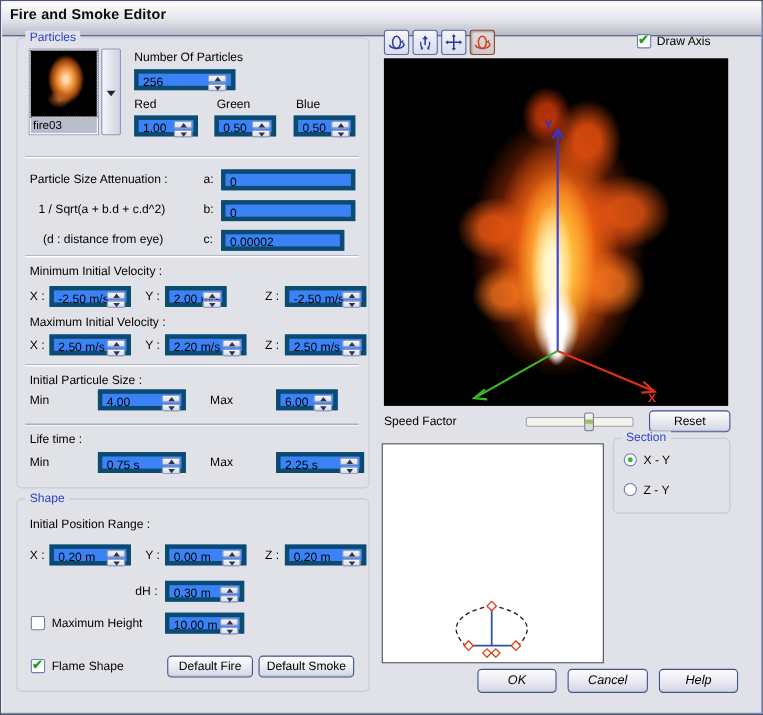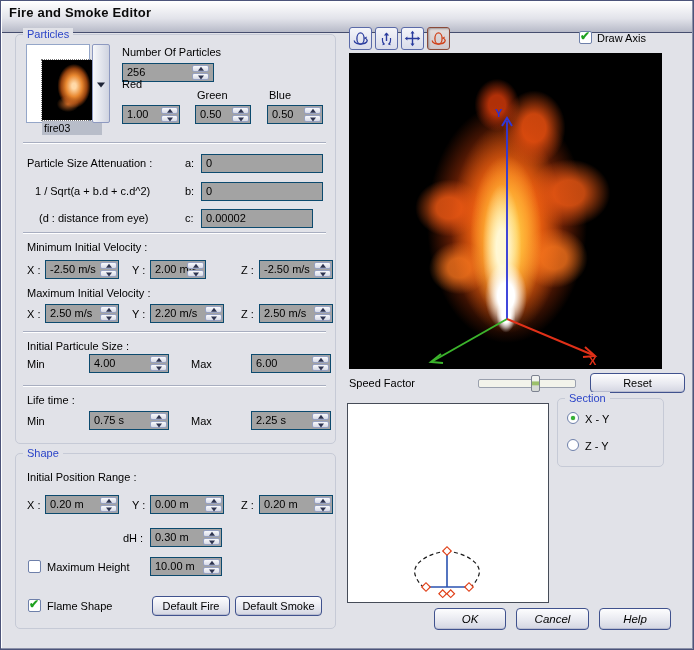--- a/index.html
+++ b/index.html
@@ -28,22 +28,22 @@
     position:absolute; border:1px solid #c6cad6; border-radius:5px;
     background:transparent;
   }
   .grplbl {
     position:absolute; font-size:11px; color:#2b44c8; background:#e1e2e8;
     padding:0 4px; white-space:nowrap;
   }
   .sep { position:absolute; height:2px;
     background:linear-gradient(180deg,#a8aec0 0 50%, #ffffff 50% 100%); }
   .nf {
-    position:absolute; height:19px; background:#a3a3a3;
-    border:1px solid #0c4a6e; font-size:11px;
+    position:absolute; height:19px; background:#3b82f6;
+    border:4px solid #0c4a6e; font-size:11px;
   }
   .nf .v { position:absolute; left:4px; top:2px; color:#000; }
   .spin {
     position:absolute; right:1px; top:1px; width:17px; height:15px;
     display:flex; flex-direction:column; cursor:default;
   }
   .nf.wgap .spin { right:4px; }
   .su,.sd {
     flex:1; position:relative; margin:0 0 1px 0;
     background:linear-gradient(180deg,#f8f9fc,#d7dae6);
@@ -84,21 +84,21 @@
     display:flex; align-items:center; justify-content:center;
   }
   .tbtn.pressed {
     border-color:#8a4a3a;
     background:linear-gradient(180deg,#e3dede,#cfc8cc);
     box-shadow:inset 1px 1px 2px rgba(60,40,40,.4);
   }
   
   .thumb {
     position:absolute; left:25px; top:43px; width:64px; height:79px;
-    border:1px solid #94a6c8; background:#fff; padding:15px;
+    border:1px solid #94a6c8; background:#fff; padding:1px;
   }
   .thumb .img {
     width:60px; height:60px; background-color:#000;
     outline:1px dotted #777; 
     background-image:
       radial-gradient(14px 10px at 26px 44px, rgba(210,110,40,.9), rgba(0,0,0,0) 80%),
       radial-gradient(18px 24px at 32px 26px, #ffd9a8 0 12%, #e8872f 45%, #93400d 72%, rgba(20,5,0,0) 92%);
   }
   .thumb .name {
     margin-top:1px; width:60px; height:14px; background:#b8bdc9;
@@ -165,21 +165,21 @@
 
   <span class="lbl" style="left:121px; top:45px;">Number Of Particles</span>
   <div class="nf wgap" style="left:121px; top:62px; width:92px;">
     <span class="v">256</span>
     <span class="spin">
         <i class="su"></i>
         <i class="sd"></i>
       </span>
   </div>
 
-  <span class="lbl" style="left:121px; top:77px;text-align:center;">Red</span>
+  <span class="lbl" style="left:121px; top:88px;text-align:center;">Red</span>
   <span class="lbl" style="left:196px; top:88px;">Green</span>
   <span class="lbl" style="left:268px; top:88px;">Blue</span>
   <div class="nf" style="left:121px; top:104px; width:58px;">
     <span class="v">1.00</span>
     <span class="spin">
         <i class="su"></i>
         <i class="sd"></i>
       </span>
   </div>
   <div class="nf" style="left:194px; top:104px; width:56px;">
@@ -274,21 +274,21 @@
   <span class="lbl" style="left:26px; top:339px;">Initial Particule Size :</span>
   <span class="lbl" style="left:26px; top:357px;">Min</span>
   <div class="nf" style="left:88px; top:353px; width:80px;">
     <span class="v">4.00</span>
     <span class="spin">
         <i class="su"></i>
         <i class="sd"></i>
       </span>
   </div>
   <span class="lbl" style="left:190px; top:357px;">Max</span>
-  <div class="nf" style="left:250px; top:353px; width:80px;">
+  <div class="nf" style="left:250px; top:353px; width:56px;">
     <span class="v">6.00</span>
     <span class="spin">
         <i class="su"></i>
         <i class="sd"></i>
       </span>
   </div>
 
   <div class="sep" style="left:22px; top:384px; width:303px;"></div>
 
   <span class="lbl" style="left:26px; top:393px;">Life time :</span>
@@ -416,21 +416,21 @@
       <path d="M92 301 L82 309 L94 310" fill="none" stroke="#3cb42c" stroke-width="2"></path>
       <line x1="158" y1="266" x2="244" y2="302" stroke="#e03018" stroke-width="2"></line>
       <path d="M236 294 L246 303 L234 304" fill="none" stroke="#e03018" stroke-width="2"></path>
       <text x="240" y="312" font-size="11" font-weight="bold" fill="#e03018">X</text>
     </svg>
   </div>
 
   <span class="lbl" style="left:348px; top:376px;">Speed Factor</span>
   <div class="groove"></div>
   <div class="sthumb"></div>
-  <div class="btn" style="left:589px; top:372px; width:95px; height:20px;">
+  <div class="btn" style="left:589px; top:372px; width:74px; height:20px;">
     <span>Reset</span>
   </div>
 
   <div class="sectionview">
     <svg width="200" height="198" viewBox="0 0 200 198">
       <path d="M99 147 C76 150, 62 162, 68 173 C71 180, 76 185, 80 184" fill="none" stroke="#1a1a1a" stroke-width="1.2" stroke-dasharray="4 3"></path>
       <path d="M99 147 C122 150, 136 162, 130 173 C127 180, 122 185, 118 184" fill="none" stroke="#1a1a1a" stroke-width="1.2" stroke-dasharray="4 3"></path>
       <line x1="99" y1="148" x2="99" y2="183" stroke="#2a52b0" stroke-width="1.6"></line>
       <line x1="78" y1="183" x2="121" y2="183" stroke="#2a52b0" stroke-width="1.6"></line>
       <rect x="96" y="144" width="6" height="6" transform="rotate(45 99 147)" fill="#fff" stroke="#e04018" stroke-width="1.2"></rect>

